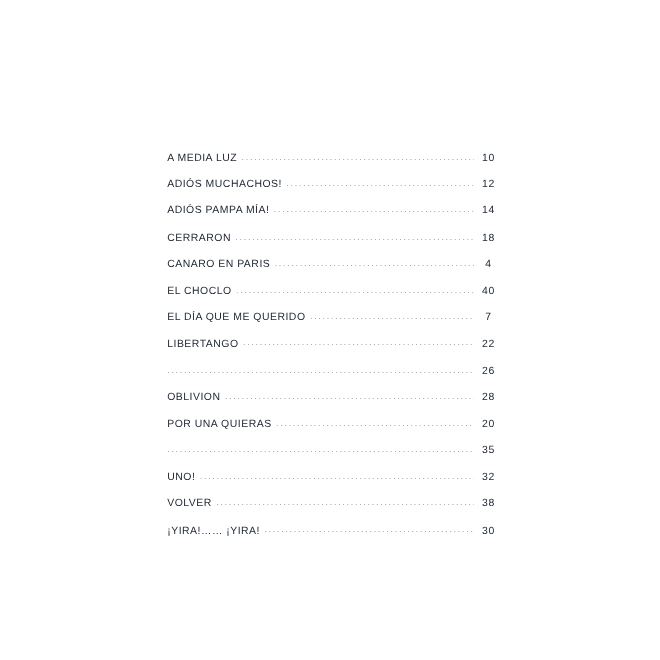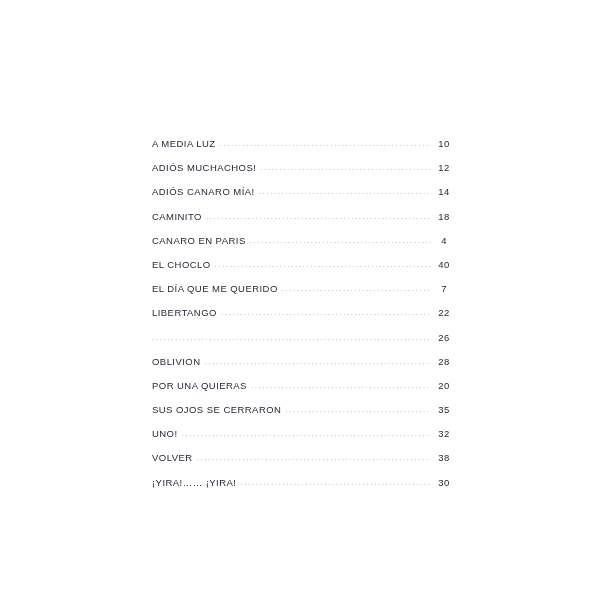--- a/index.html
+++ b/index.html
@@ -65,26 +65,26 @@
         <span class="toc-title">A MEDIA LUZ</span>
         <span class="toc-dots">...............................................................................................</span>
         <span class="toc-page">10</span>
       </div>
       <div class="toc-row">
         <span class="toc-title">ADIÓS MUCHACHOS!</span>
         <span class="toc-dots">...............................................................................................</span>
         <span class="toc-page">12</span>
       </div>
       <div class="toc-row">
-        <span class="toc-title">ADIÓS CANARO MÍA!</span>
+        <span class="toc-title">ADIÓS PAMPA MÍA!</span>
         <span class="toc-dots">...............................................................................................</span>
         <span class="toc-page">14</span>
       </div>
       <div class="toc-row">
-        <span class="toc-title">CAMINITO</span>
+        <span class="toc-title">CERRARON</span>
         <span class="toc-dots">...............................................................................................</span>
         <span class="toc-page">18</span>
       </div>
       <div class="toc-row">
         <span class="toc-title">CANARO EN PARIS</span>
         <span class="toc-dots">...............................................................................................</span>
         <span class="toc-page">4</span>
       </div>
       <div class="toc-row">
         <span class="toc-title">EL CHOCLO</span>
@@ -109,21 +109,20 @@
         <span class="toc-title">OBLIVION</span>
         <span class="toc-dots">...............................................................................................</span>
         <span class="toc-page">28</span>
       </div>
       <div class="toc-row">
         <span class="toc-title">POR UNA QUIERAS</span>
         <span class="toc-dots">...............................................................................................</span>
         <span class="toc-page">20</span>
       </div>
       <div class="toc-row">
-        <span class="toc-title">SUS OJOS SE CERRARON</span>
         <span class="toc-dots">...............................................................................................</span>
         <span class="toc-page">35</span>
       </div>
       <div class="toc-row">
         <span class="toc-title">UNO!</span>
         <span class="toc-dots">...............................................................................................</span>
         <span class="toc-page">32</span>
       </div>
       <div class="toc-row">
         <span class="toc-title">VOLVER</span>

